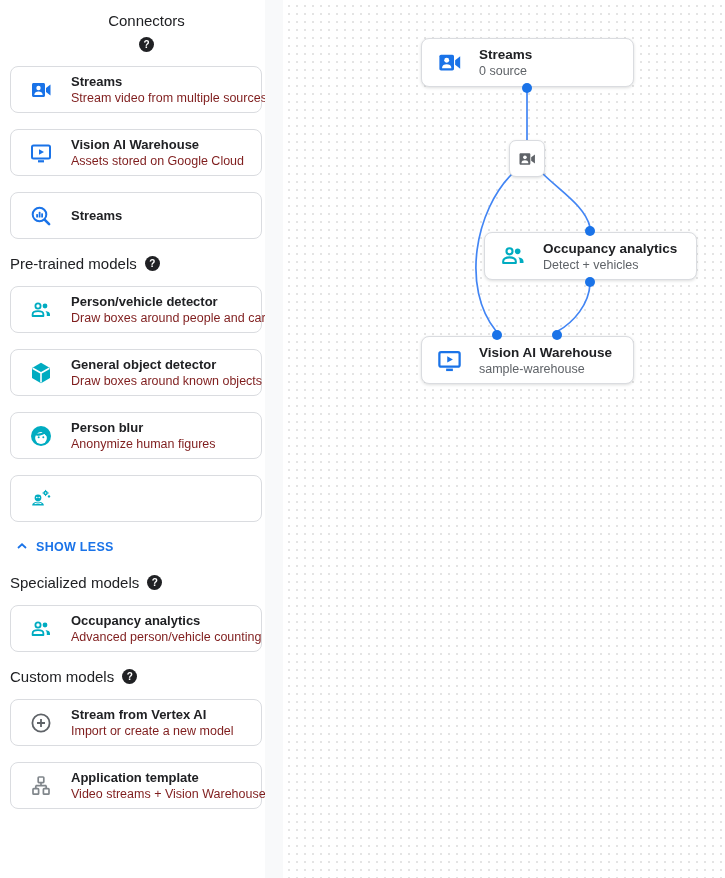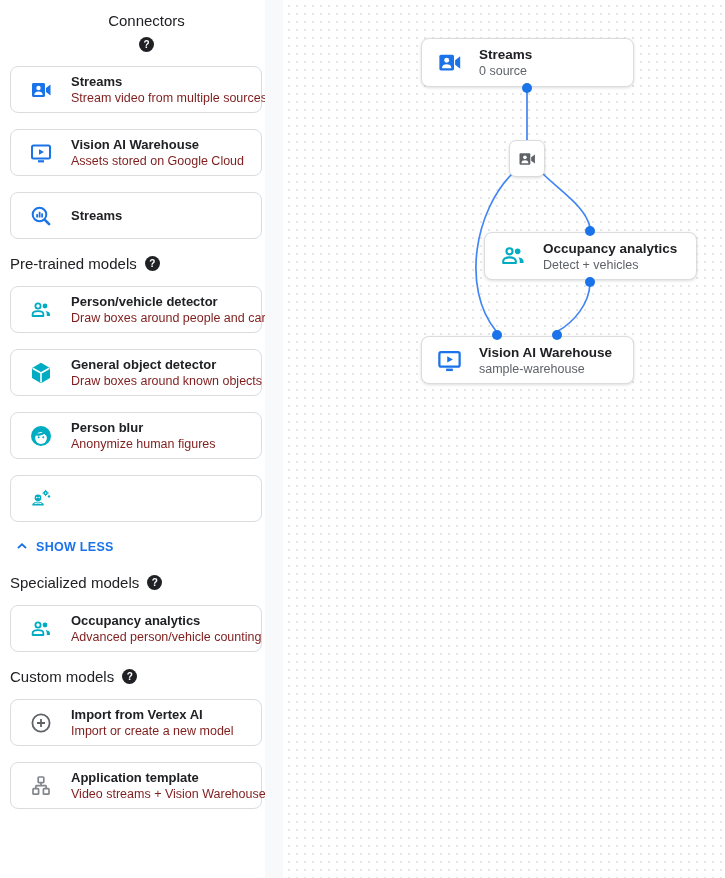--- a/index.html
+++ b/index.html
@@ -210,21 +210,21 @@
     </div>
 
     <div class="card">
       <span class="cicon gray">
         <svg viewBox="0 0 24 24" fill="none" stroke="currentColor" stroke-width="1.8">
             <circle cx="12" cy="12" r="8.6"></circle>
             <path d="M12 8v8M8 12h8"></path>
           </svg>
       </span>
       <div class="ctext">
-        <div class="ctitle">Import from Vertex AI</div>
+        <div class="ctitle">Stream from Vertex AI</div>
         <div class="csub">Import or create a new model</div>
       </div>
     </div>
 
 
     <div class="card">
       <span class="cicon gray" style="color:#80868b">
         <svg viewBox="0 0 24 24" fill="none" stroke="currentColor" stroke-width="1.7">
             <rect x="9.2" y="3" width="5.6" height="5.6" rx="0.8"></rect>
             <path d="M12 8.6v3M6.8 11.6h10.4M6.8 11.6v3M17.2 11.6v3"></path>

